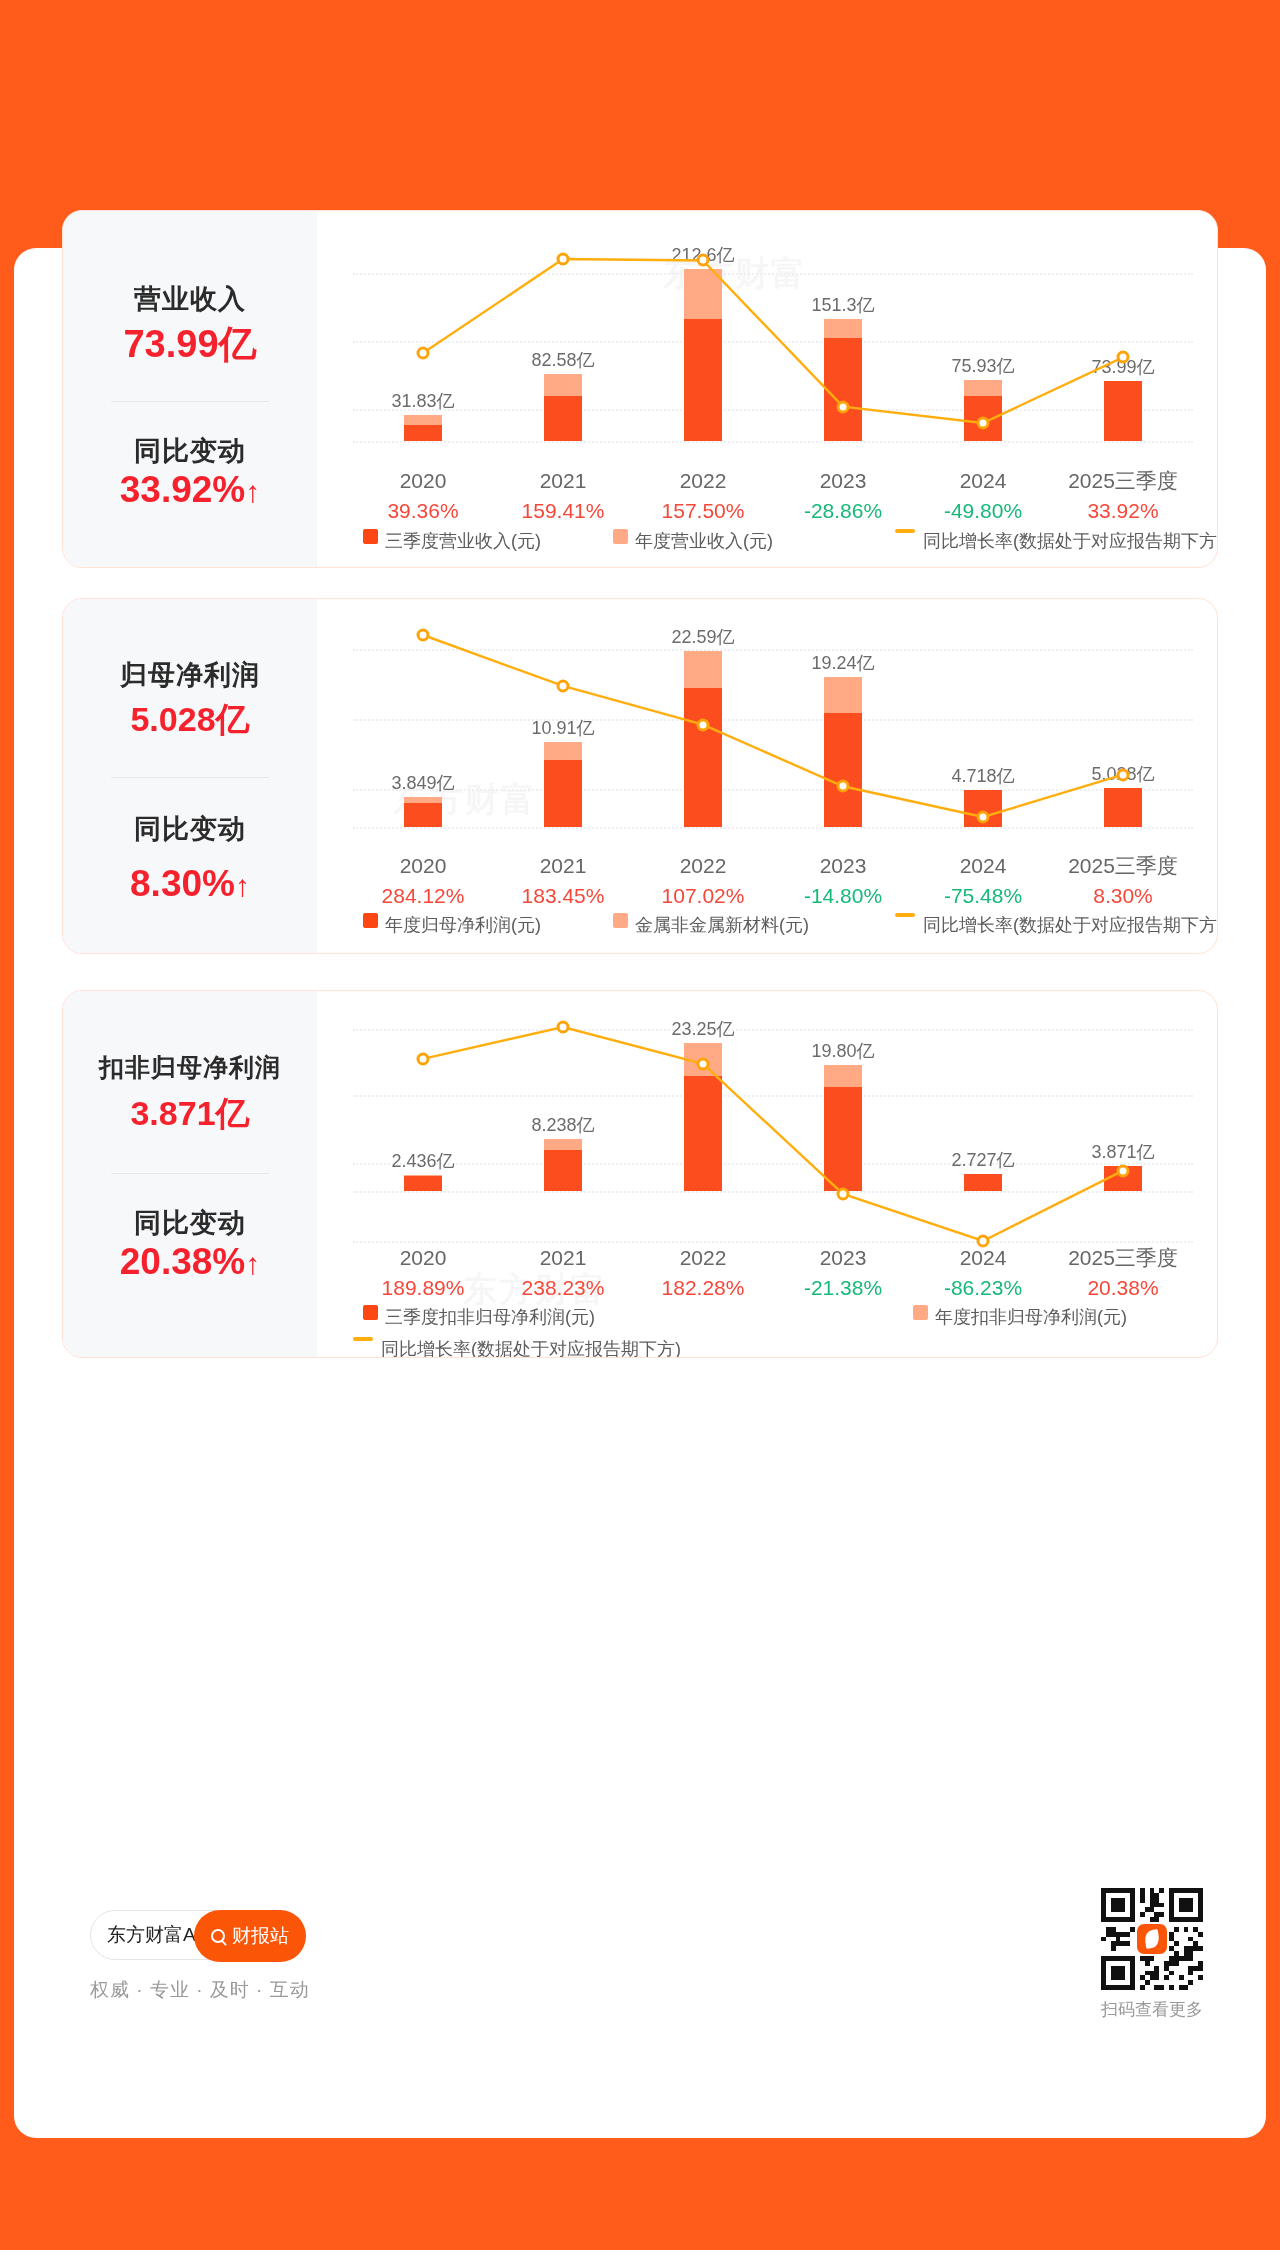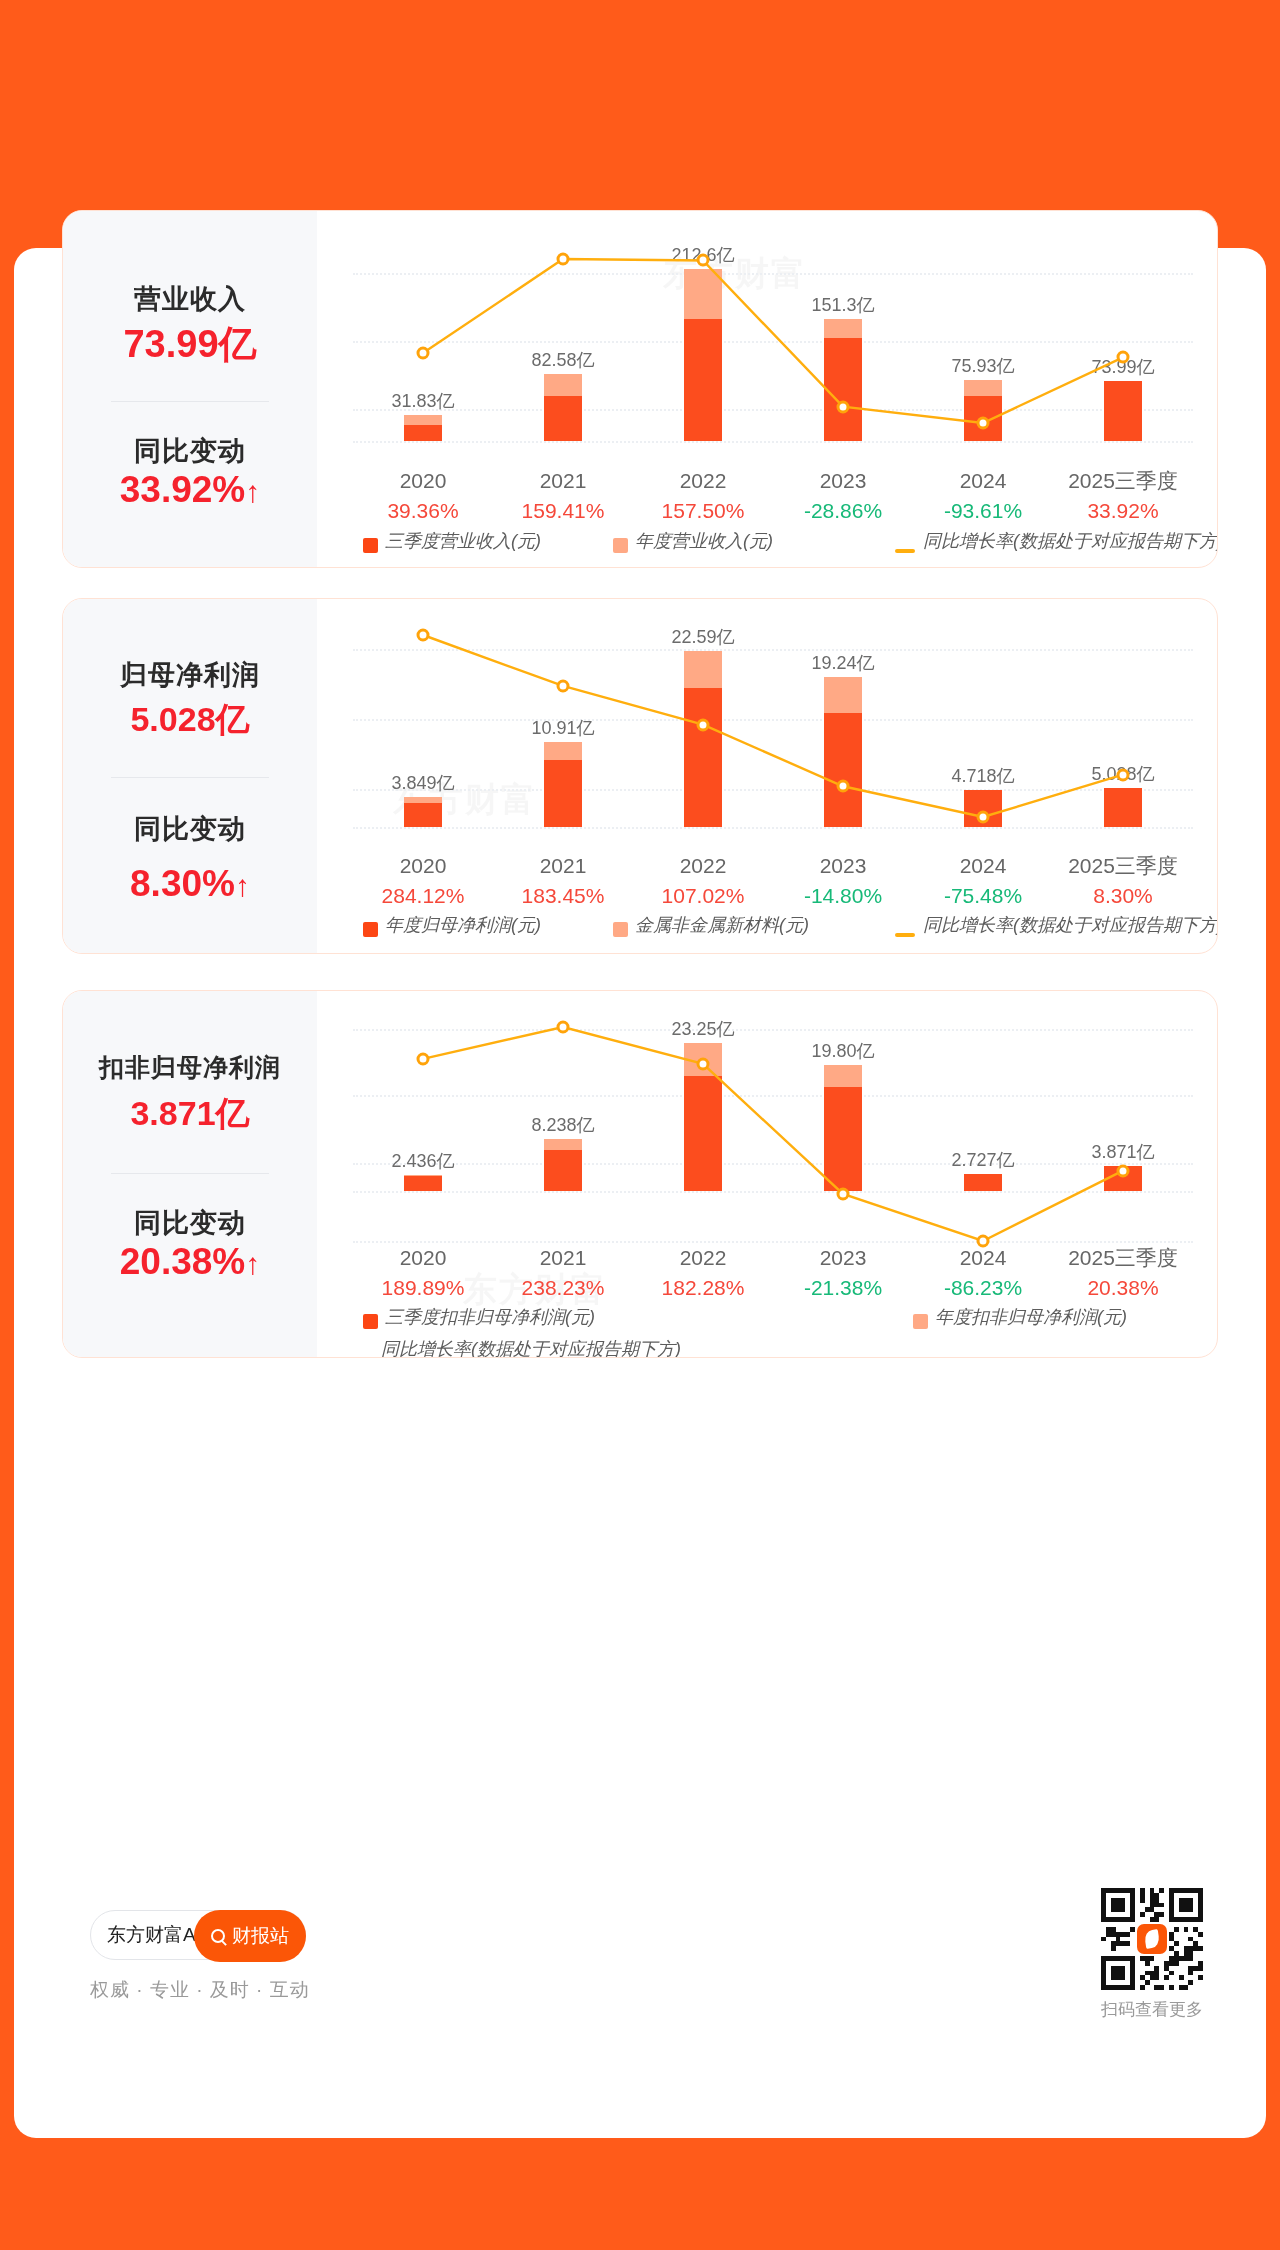--- a/index.html
+++ b/index.html
@@ -81,21 +81,21 @@
        transform:translate(-50%,-50%);}
 
   .xlabels{position:absolute;left:0;right:0;}
   .xcol{position:absolute;text-align:center;transform:translateX(-50%);white-space:nowrap;}
   .xyear{color:#666;font-size:21px;line-height:30px;}
   .xpct{font-size:21px;line-height:30px;}
   .pos{color:#f5483a;}
   .neg{color:#17b978;}
 
   .legend{position:absolute;font-size:18px;color:#5c5c5c;white-space:nowrap;}
-  .lg{position:absolute;display:flex;align-items:flex-end;white-space:nowrap;font-style:italic;}
+  .lg{position:absolute;display:flex;align-items:flex-start;white-space:nowrap;}
   .sw{width:15px;height:15px;border-radius:2px;margin-right:7px;display:inline-block;}
   .sw.q{background:#fc4614;}
   .sw.y{background:#ffa985;}
   .swline{width:20px;height:4px;border-radius:2px;background:#ffae0e;margin-right:8px;display:inline-block;}
 
   
   .wm{position:absolute;color:rgba(0,0,0,.035);font-size:34px;font-weight:bold;
       letter-spacing:2px;pointer-events:none;}
 
   
@@ -210,21 +210,21 @@
           <div class="xcol" style="left: 350px; top: 0px;">
             <div class="xyear">2022</div>
             <div class="xpct pos">157.50%</div>
           </div>
           <div class="xcol" style="left: 490px; top: 0px;">
             <div class="xyear">2023</div>
             <div class="xpct neg">-28.86%</div>
           </div>
           <div class="xcol" style="left: 630px; top: 0px;">
             <div class="xyear">2024</div>
-            <div class="xpct neg">-93.61%</div>
+            <div class="xpct neg">-49.80%</div>
           </div>
           <div class="xcol" style="left: 770px; top: 0px;">
             <div class="xyear">2025三季度</div>
             <div class="xpct pos">33.92%</div>
           </div>
         </div>
       <div class="legend" id="lg0" style="left:290px;top:318px;width:840px;height:26px;">
           <div class="lg" style="left: 10px; top: 0px;">
             <span class="sw q"></span>
             <span>三季度营业收入(元)</span>

